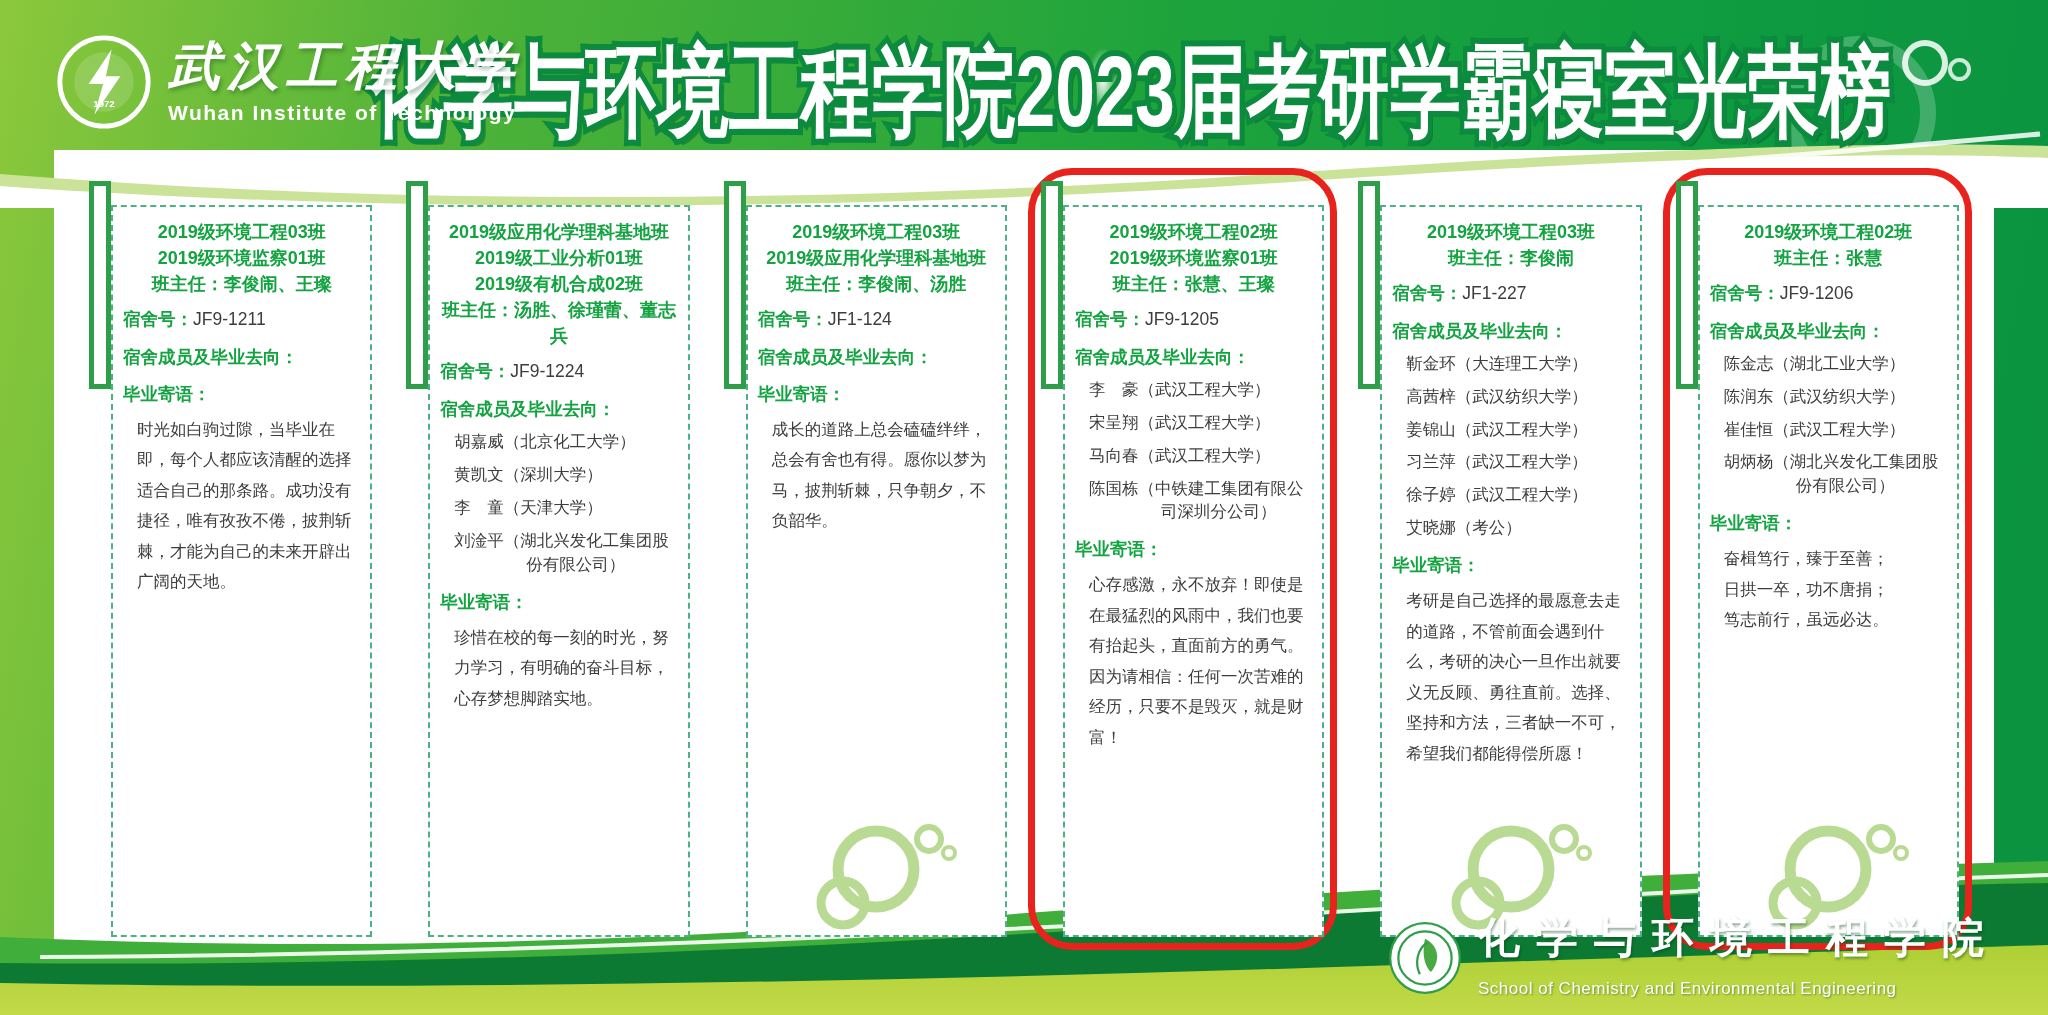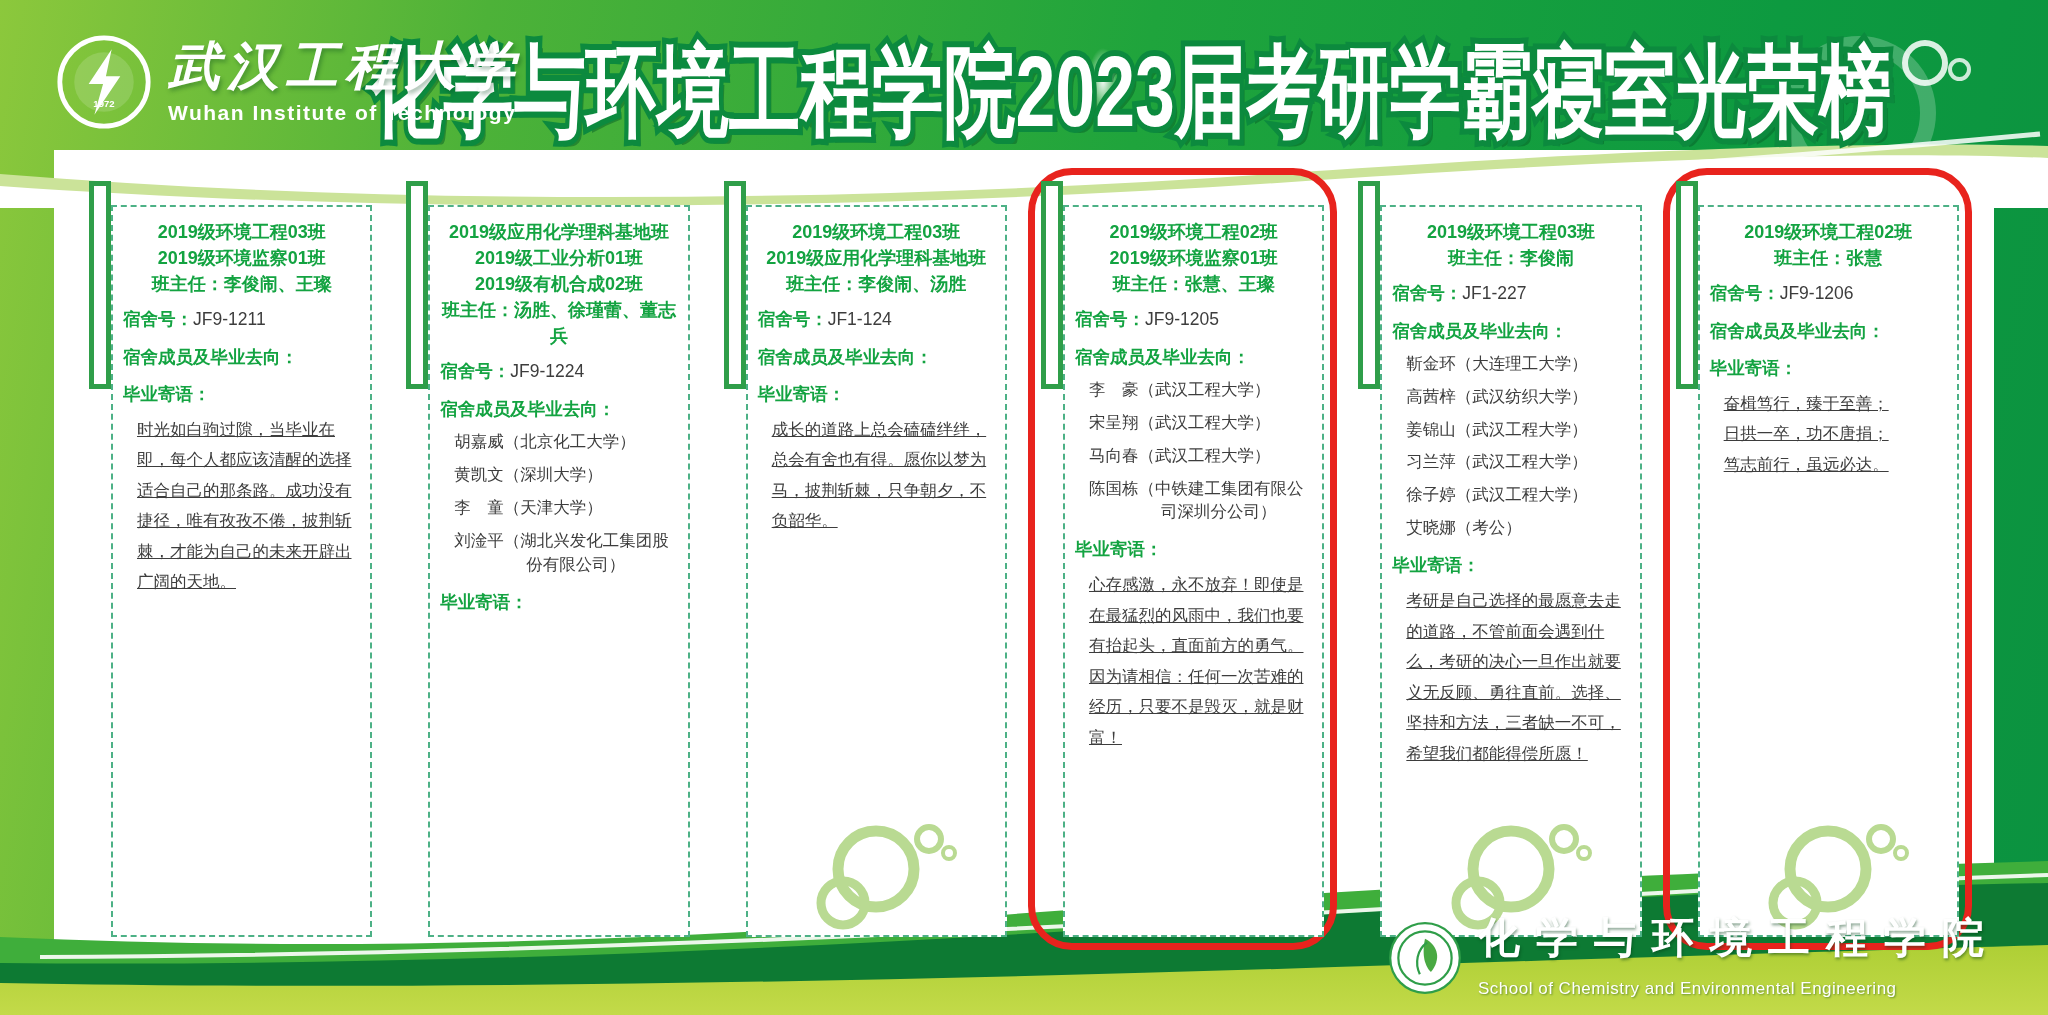--- a/index.html
+++ b/index.html
@@ -47,21 +47,21 @@
   .info-card{flex:1;margin-top:24px;border:2px dashed #4db186;background:#fff;
              padding:12px 10px 8px;box-sizing:border-box;position:relative;overflow:hidden;}
   .class-lines,.teacher{text-align:center;color:#13a341;font-weight:bold;font-size:18px;line-height:1.45;}
   .dorm-row{margin-top:10px;font-size:17.5px;line-height:1.4;}
   .lbl{color:#13a341;font-weight:bold;}
   .dorm-number{color:#3d3d3d;}
   .members-heading{color:#13a341;font-weight:bold;margin-top:13px;font-size:17.5px;}
   .member{color:#3d3d3d;font-size:16.5px;margin-top:9px;line-height:1.45;
           padding-left:86px;text-indent:-72px;}
   .message-heading{color:#13a341;font-weight:bold;margin-top:13px;font-size:17.5px;}
-  .message{color:#3d3d3d;font-size:16.5px;line-height:1.85;margin:8px 0 0 14px;white-space:pre-line;text-decoration:underline;}
+  .message{color:#3d3d3d;font-size:16.5px;line-height:1.85;margin:8px 0 0 14px;white-space:pre-line;}
   .rings{position:absolute;bottom:4px;left:50%;transform:translateX(-50%);width:170px;height:120px;display:none;}
   .rings.show{display:block;}
   
   .footer-brand{position:absolute;right:48px;bottom:16px;display:flex;align-items:center;gap:16px;z-index:12;}
   .footer-logo{width:74px;height:74px;flex:none;}
   .school-cn{color:#fff;font-weight:bold;font-size:42px;letter-spacing:16px;line-height:1;
              text-shadow:1px 2px 3px rgba(0,60,20,.45);}
   .school-en{color:#fff;font-weight:normal;font-size:17px;letter-spacing:.5px;margin-top:20px;
              text-shadow:1px 1px 2px rgba(0,60,20,.45);}
 </style>
@@ -163,20 +163,21 @@
           <span class="lbl">宿舍号：</span><span class="dorm-number">JF9-1224</span>
         </div>
         <div class="members-heading">宿舍成员及毕业去向：</div>
         <div class="members">
             <div class="member">胡嘉威（北京化工大学）</div>
             <div class="member">黄凯文（深圳大学）</div>
             <div class="member">李　童（天津大学）</div>
             <div class="member">刘淦平（湖北兴发化工集团股份有限公司）</div>
           </div>
         <div class="message-heading">毕业寄语：</div>
+        <div class="message">珍惜在校的每一刻的时光，努力学习，有明确的奋斗目标，心存梦想脚踏实地。</div>
 
       </div>
     </div>
 
     <div class="column">
       <div class="photo-frame">
         <div class="photo v2">
           <svg class="people" viewBox="0 0 240 160" preserveAspectRatio="none">
               <circle cx="20" cy="50" r="17" fill="#c87f50"></circle>
               <path d="M -7 162 C -4 106 8 90 20 90 C 32 90 44 106 47 162 Z" fill="#c87f50"></path>
@@ -315,20 +316,26 @@
       </div>
       <div class="info-card">
         <div class="class-lines">
             <div class="class-line">2019级环境工程02班</div>
           </div>
         <div class="teacher">班主任：张慧</div>
         <div class="dorm-row">
           <span class="lbl">宿舍号：</span><span class="dorm-number">JF9-1206</span>
         </div>
         <div class="members-heading">宿舍成员及毕业去向：</div>
+        <div class="members">
+            <div class="member">陈金志（湖北工业大学）</div>
+            <div class="member">陈润东（武汉纺织大学）</div>
+            <div class="member">崔佳恒（武汉工程大学）</div>
+            <div class="member">胡炳杨（湖北兴发化工集团股份有限公司）</div>
+          </div>
         <div class="message-heading">毕业寄语：</div>
         <div class="message">奋楫笃行，臻于至善；
 日拱一卒，功不唐捐；
 笃志前行，虽远必达。</div>
         <svg class="rings show" viewBox="0 0 170 120">
           <circle cx="85" cy="58" r="38" fill="none" stroke="#b9da92" stroke-width="11"></circle>
           <circle cx="52" cy="92" r="22" fill="none" stroke="#b9da92" stroke-width="9"></circle>
           <circle cx="138" cy="28" r="12" fill="none" stroke="#b9da92" stroke-width="6"></circle>
           <circle cx="158" cy="42" r="6" fill="none" stroke="#b9da92" stroke-width="4"></circle>
         </svg>

